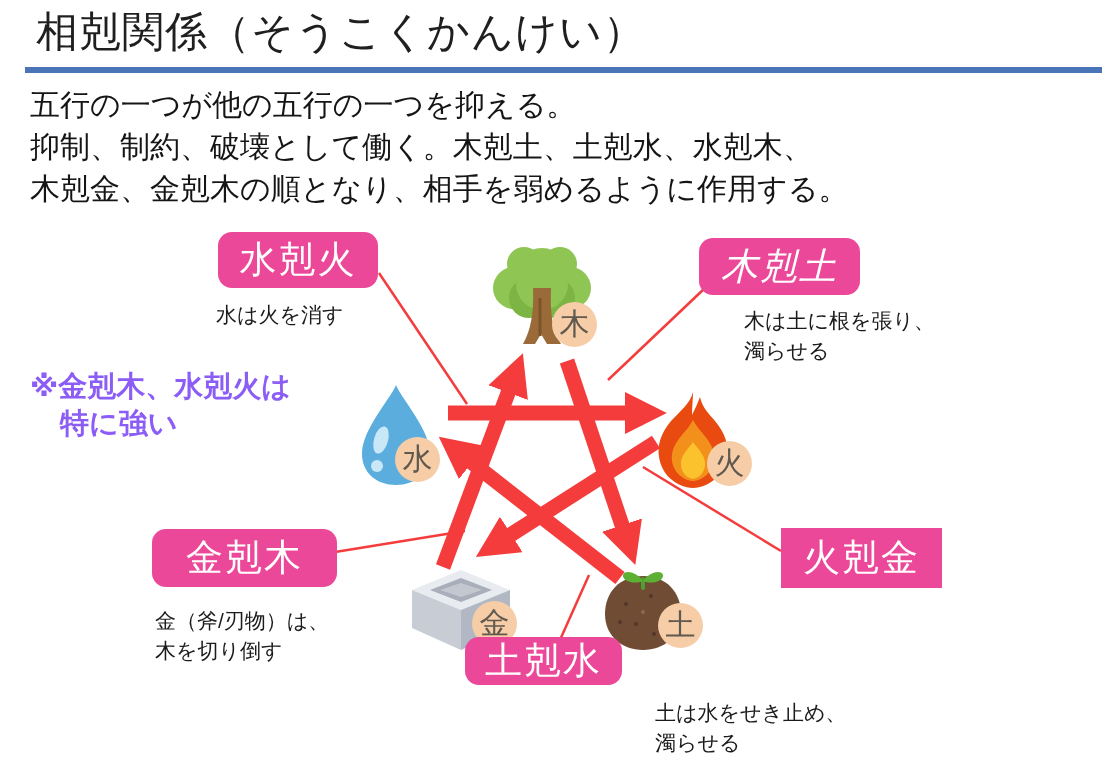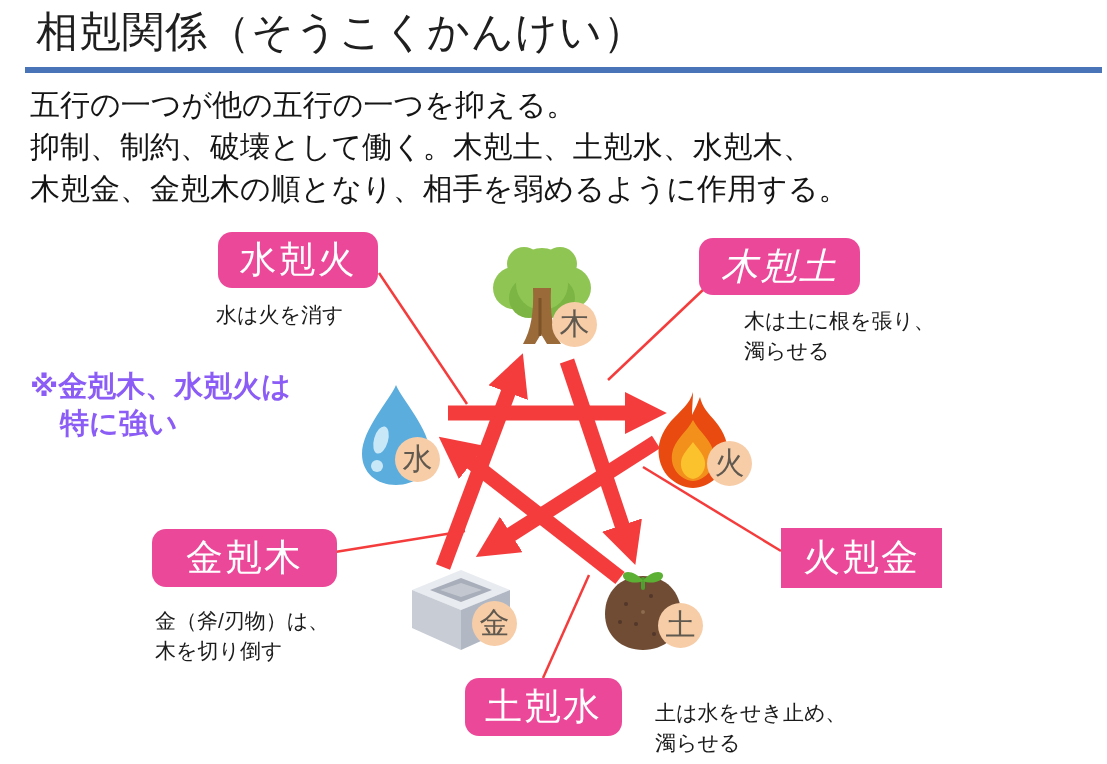--- a/index.html
+++ b/index.html
@@ -50,21 +50,21 @@
   
   .label-box {
     position:absolute; background:#ec4899; color:#ffffff; font-size:37px;
     letter-spacing:2px; border-radius:14px;
     display:flex; align-items:center; justify-content:center; white-space:nowrap;
   }
   #lbl-water-fire  { left:218px; top:232px; width:160px; height:56px; }
   #lbl-wood-earth  { left:699px; top:238px; width:161px; height:57px;font-style:italic; }
   #lbl-metal-wood  { left:152px; top:529px; width:185px; height:58px; }
   #lbl-fire-metal  { left:781px; top:528px; width:161px; height:60px; border-radius:0; }
-  #lbl-earth-water { left:465px; top:678px; width:157px; height:58px; }
+  #lbl-earth-water { left:465px; top:637px; width:157px; height:48px; }
   
   .desc { position:absolute; font-size:21px; color:#1b1b1b; line-height:30px; white-space:nowrap; }
   #desc-water-fire  { left:216px; top:300px; }
   #desc-wood-earth  { left:744px; top:306px; }
   #desc-metal-wood  { left:155px; top:606px; }
   #desc-fire-metal  { left:790px; top:605px; }
   #desc-earth-water { left:655px; top:698px; }
 </style>
 </head>
 <body>

